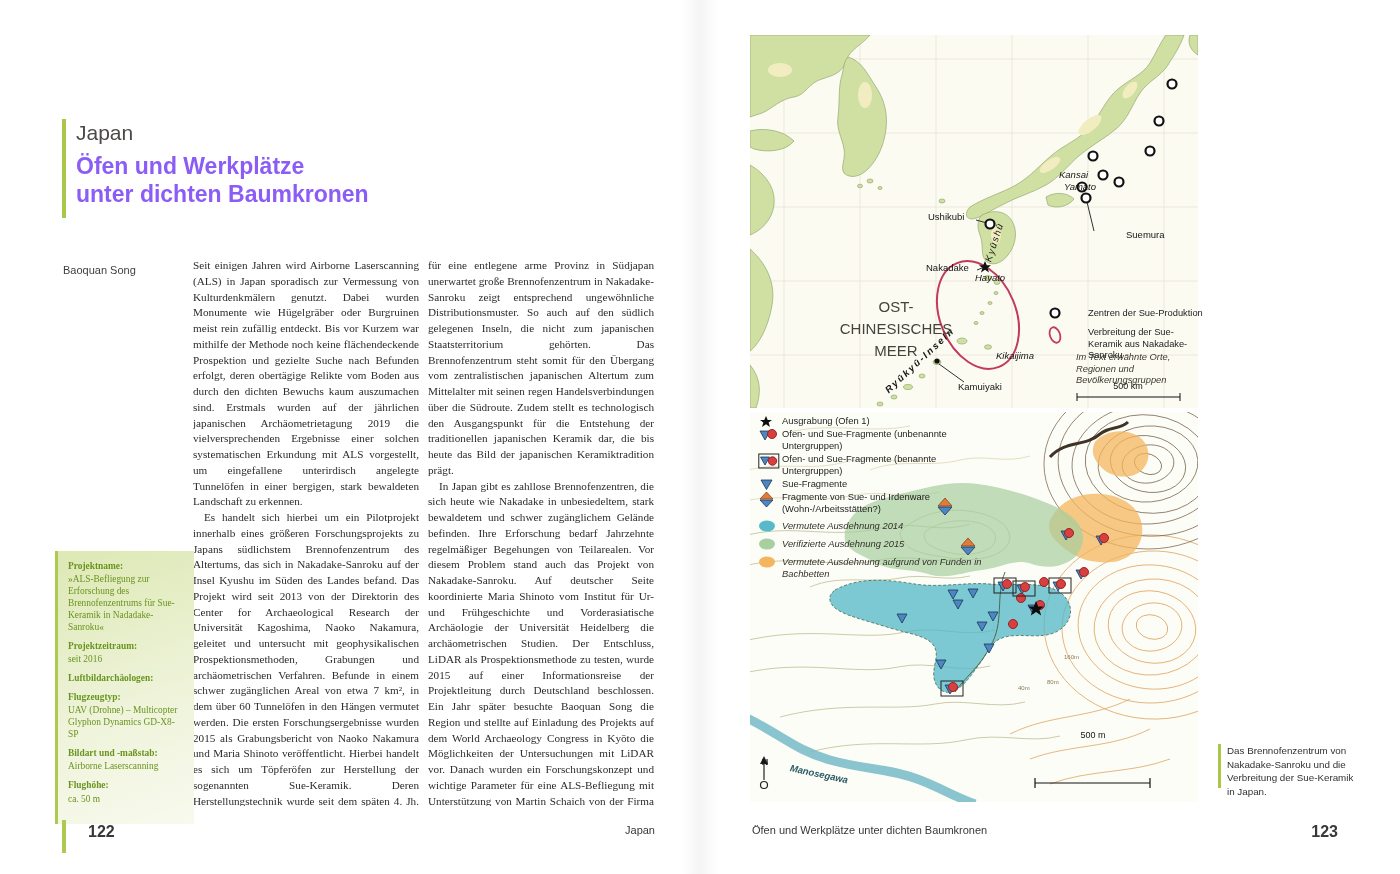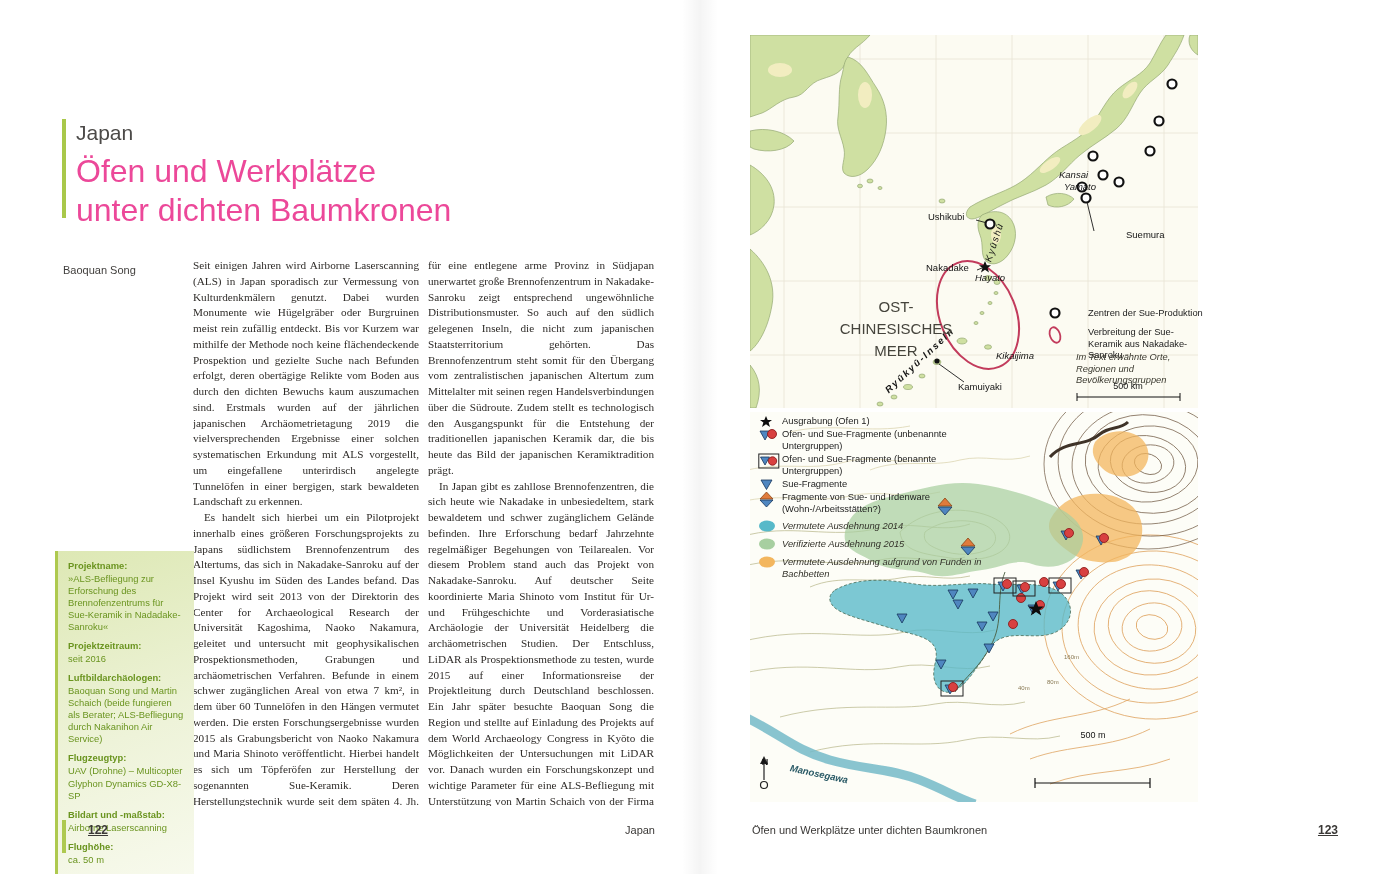--- a/index.html
+++ b/index.html
@@ -5,35 +5,35 @@
   html,body{margin:0;padding:0;background:#e8e8e4;}
   #spread{position:relative;width:1400px;height:874px;background:#ffffff;overflow:hidden;
           font-family:"Liberation Sans",sans-serif;}
   .abs{position:absolute;}
   
   #gutter{left:682px;top:0;width:36px;height:874px;
     background:linear-gradient(to right,rgba(0,0,0,0),rgba(0,0,0,0.045) 50%,rgba(0,0,0,0));}
   
   #title-bar{left:62px;top:119px;width:4px;height:99px;background:#a9c84a;}
   #kicker{left:76px;top:121px;font-size:21px;color:#4c4a48;}
-  #main-title{left:76px;top:152px;font-size:32px;line-height:1.22;color:#ec4899;font-weight:400;}
+  #main-title{left:76px;top:152px;font-size:23px;line-height:1.22;color:#8b5cf6;font-weight:700;}
   #author{left:63px;top:264px;font-size:11px;color:#403e3c;}
   .col{width:226px;height:548px;top:258px;font-family:"Liberation Serif",serif;
        font-size:11.2px;line-height:15.75px;text-align:justify;color:#2e2b28;overflow:hidden;}
   #col1{left:193px;} #col2{left:428px;}
   .col p{margin:0;} .col p.ind{text-indent:11px;}
   
   #sidebar{left:55px;top:551px;width:116px;padding:9px 10px 12px 10px;
     background:linear-gradient(160deg,#dde8b4 0%,#eef3d9 55%,#f8faee 100%);
     border-left:3px solid #aec94f;color:#6a941f;font-size:9.4px;line-height:1.28;}
-  .sb-item{margin-bottom:7px;}
+  .sb-item{margin-bottom:7px;font-family:Liberation Serif, serif;}
   .sb-label{font-weight:bold;margin-bottom:1px;}
   
   #footer-bar{left:62px;top:820px;width:4px;height:33px;background:#aec94f;}
-  .footer-num{top:823px;font-size:12px;font-weight:bold;color:#3a3836;text-decoration:underline;}
+  .footer-num{top:823px;font-size:16px;font-weight:bold;color:#3a3836;}
   .footer-head{top:824px;font-size:11px;color:#3a3836;}
   #pg-left{left:88px;} #head-left{left:600px;width:55px;text-align:right;}
   #head-right{left:752px;} #pg-right{left:1280px;width:58px;text-align:right;}
   
   #map1{left:750px;top:35px;width:448px;height:373px;}
   #map2{left:750px;top:412px;width:448px;height:390px;}
   .maplabel{font-size:9.5px;color:#141414;white-space:nowrap;}
   .maplabel.it{font-style:italic;}
   #sea-label{left:836px;top:296px;width:120px;text-align:center;
     font-size:15px;color:#45443c;line-height:22px;white-space:pre-line;}
@@ -79,21 +79,20 @@
     <div class="sb-item">
       <div class="sb-label">Projektname:</div>
       <div>»ALS-Befliegung zur Erforschung des Brennofenzentrums für Sue-Keramik in Nadadake-Sanroku«</div>
     </div>
     <div class="sb-item">
       <div class="sb-label">Projektzeitraum:</div>
       <div>seit 2016</div>
     </div>
     <div class="sb-item">
       <div class="sb-label">Luftbildarchäologen:</div>
-      <div>Baoquan Song und Martin Schaich (beide fungieren als Berater; ALS-Befliegung durch Nakanihon Air Service)</div>
     </div>
     <div class="sb-item">
       <div class="sb-label">Flugzeugtyp:</div>
       <div>UAV (Drohne) – Multicopter Glyphon Dynamics GD-X8-SP</div>
     </div>
     <div class="sb-item">
       <div class="sb-label">Bildart und -maßstab:</div>
       <div>Airborne Laserscanning</div>
     </div>
     <div class="sb-item">
@@ -398,14 +397,18 @@
     <svg class="m2icon" width="24" height="12" viewBox="0 0 24 12">
       <ellipse cx="9" cy="6" rx="8" ry="5.5" fill="#f3b65e"></ellipse>
     </svg>
     <div class="m2text it">Vermutete Ausdehnung aufgrund von Funden in Bachbetten</div>
   </div>
 
   <div class="abs maplabel it rot" style="left:789px;top:762px;transform:rotate(12deg);font-weight:bold;color:#2a5a66;">Manosegawa</div>
   <div class="abs scale-label" style="left:760px;top:757px;width:10px;font-weight:bold;">N</div>
   <div class="abs scale-label" style="left:1068px;top:730px;width:50px;">500 m</div>
 
+  <div class="abs" id="caption">
+    <div id="caption-bar"></div>
+    <div id="caption-text">Das Brennofenzentrum von Nakadake-Sanroku und die Verbreitung der Sue-Keramik in Japan.</div>
+  </div>
 
 </div>
 
 </body></html>

